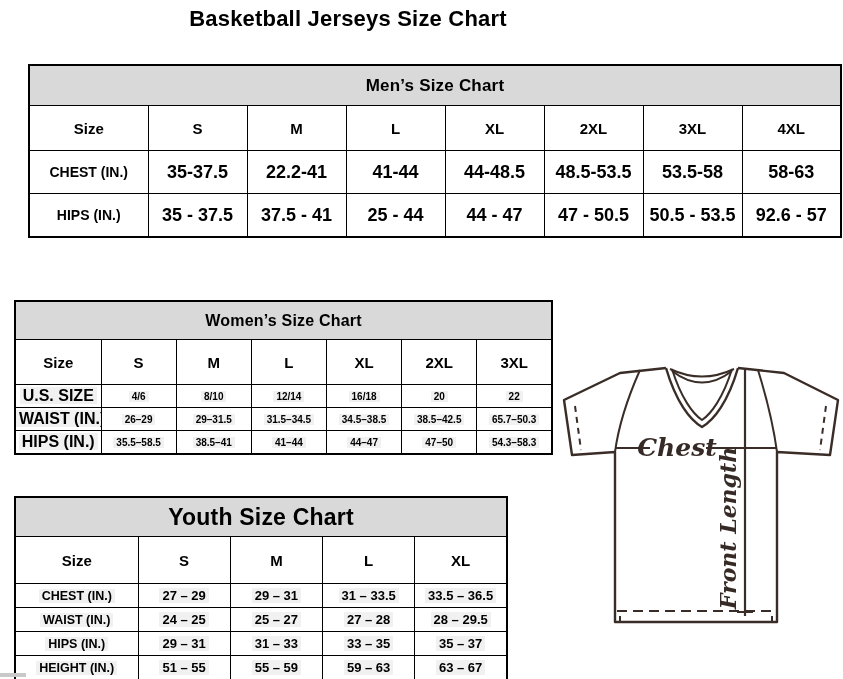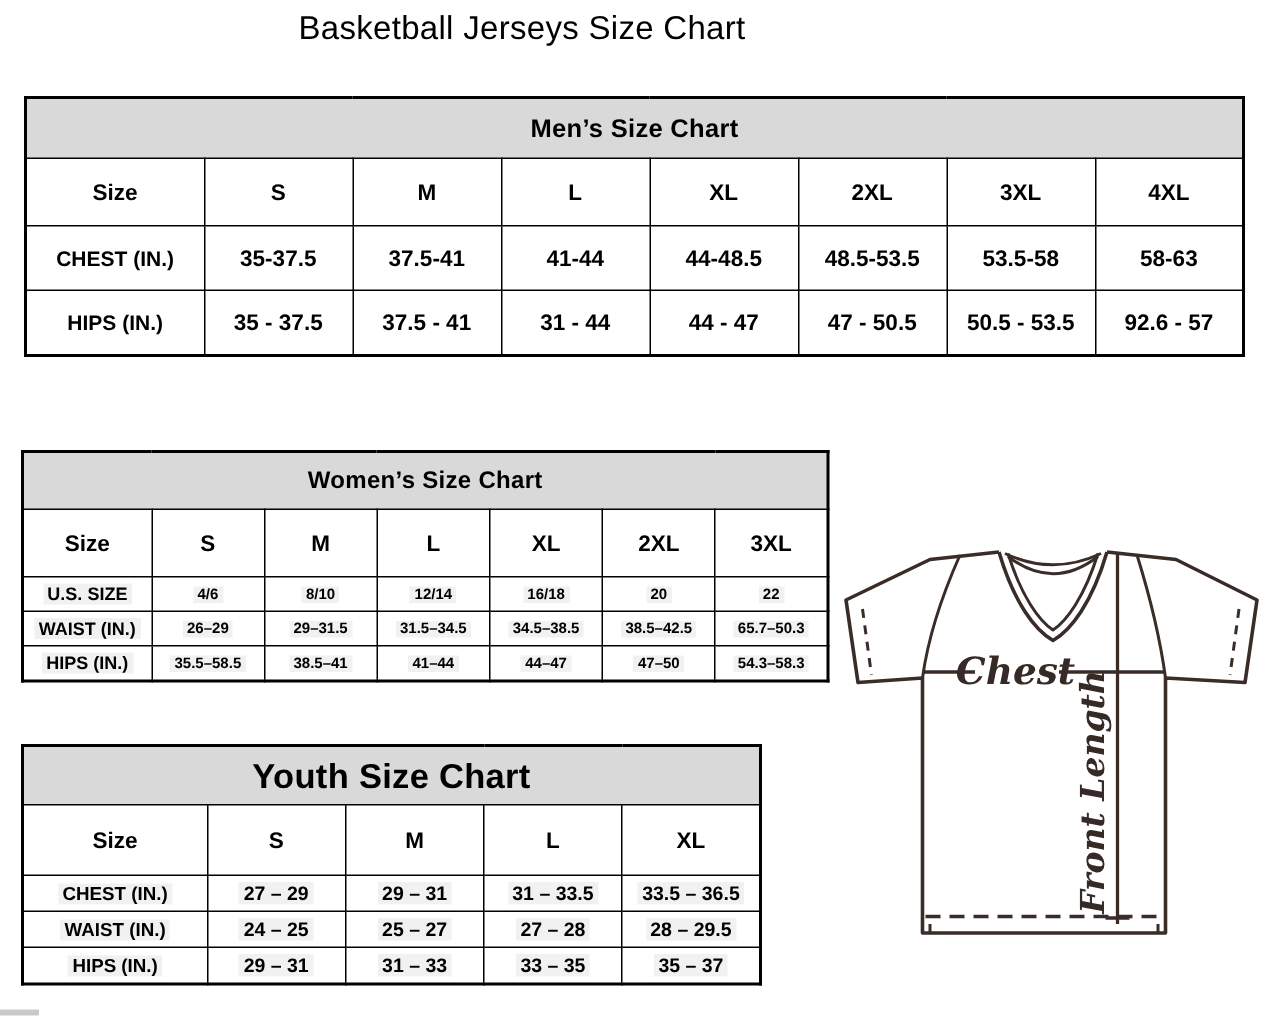--- a/index.html
+++ b/index.html
@@ -3,46 +3,46 @@
 <meta charset="utf-8">
 <style>
   html,body { margin:0; padding:0; }
   body {
     width:843px; height:679px; position:relative; background:#ffffff;
     font-family:"Liberation Sans", sans-serif; color:#000;
     overflow:hidden;
   }
   .page-title {
     position:absolute; top:6px; left:0; width:696px; text-align:center;
-    font-size:22px; font-weight:normal; margin:0; letter-spacing:0.2px;
+    font-size:22px; font-weight:bold; margin:0; letter-spacing:0.2px;
   }
   table {
     position:absolute; border-collapse:collapse; table-layout:fixed;
     background:#fff; border:2px solid #000;
   }
   th, td {
     border:1px solid #000; text-align:center; vertical-align:middle;
     font-weight:bold; padding:0; overflow:hidden; white-space:nowrap;
   }
   .band {
     background:#d9d9d9; font-size:17px; letter-spacing:0.2px;
     border-bottom:1px solid #000;
   }
   
-  #men-table { left:16px; top:64px; width:814px; }
+  #men-table { left:28px; top:64px; width:814px; }
   #men-table .band   { height:39px; }
   #men-table th.colh { height:44px; font-size:15px; }
-  #men-table td      { height:42px; font-size:15px; }
+  #men-table td      { height:42px; font-size:18px; }
   #men-table td.rlabel { font-size:14px; }
   
   #women-table { left:14px; top:300px; width:539px;border-radius:13px; }
   #women-table .band   { height:37px; font-size:16px; }
   #women-table th.colh { height:44px; font-size:15px; }
   #women-table td      { height:22px; font-size:10px; }
-  #women-table td.rlabel { font-size:12px; }
+  #women-table td.rlabel { font-size:16px; }
   
   #youth-table { left:14px; top:496px; width:494px; }
   #youth-table .band   { height:38px; font-size:23px; }
   #youth-table th.colh { height:46px; font-size:15px; }
   #youth-table td      { height:23px; font-size:13px; }
   #youth-table td.rlabel { font-size:12.5px; }
   
   .hl { background:#f1f1f1; padding:0 3px; }
   
   #jersey { position:absolute; left:558px; top:360px; width:285px; height:270px; }
@@ -82,32 +82,32 @@
     <th class="colh">M</th>
     <th class="colh">L</th>
     <th class="colh">XL</th>
     <th class="colh">2XL</th>
     <th class="colh">3XL</th>
     <th class="colh">4XL</th>
   </tr>
   <tr>
     <td class="rlabel">CHEST (IN.)</td>
     <td>35-37.5</td>
-    <td>37.5-41</td>
+    <td>22.2-41</td>
     <td>41-44</td>
     <td>44-48.5</td>
     <td>48.5-53.5</td>
     <td>53.5-58</td>
     <td>58-63</td>
   </tr>
   <tr>
     <td class="rlabel">HIPS (IN.)</td>
     <td>35 - 37.5</td>
     <td>37.5 - 41</td>
-    <td>31 - 44</td>
+    <td>25 - 44</td>
     <td>44 - 47</td>
     <td>47 - 50.5</td>
     <td>50.5 - 53.5</td>
     <td>92.6 - 57</td>
   </tr>
 </tbody>
   </table>
 
 <table id="women-table">
   <colgroup>
@@ -195,20 +195,27 @@
     <td><span class="hl">27 – 28</span></td>
     <td><span class="hl">28 – 29.5</span></td>
   </tr>
   <tr>
     <td class="rlabel"><span class="hl">HIPS (IN.)</span></td>
     <td><span class="hl">29 – 31</span></td>
     <td><span class="hl">31 – 33</span></td>
     <td><span class="hl">33 – 35</span></td>
     <td><span class="hl">35 – 37</span></td>
   </tr>
+  <tr>
+    <td class="rlabel"><span class="hl">HEIGHT (IN.)</span></td>
+    <td><span class="hl">51 – 55</span></td>
+    <td><span class="hl">55 – 59</span></td>
+    <td><span class="hl">59 – 63</span></td>
+    <td><span class="hl">63 – 67</span></td>
+  </tr>
 </tbody>
   </table>
 
 <svg id="jersey" viewBox="0 0 285 270" xmlns="http://www.w3.org/2000/svg">
   <g fill="none" stroke="#3a2d28" stroke-width="2.4" stroke-linejoin="round" stroke-linecap="butt">
 
     <path d="M108,8 L62,13 L6,40 L14,95 L57,92 L57,262 L219,262 L219,92 L272,95 L280,40 L226,13 L180,8"></path>
 
     <path d="M108,8 C118,42 132,60 144,67 C156,60 170,42 180,8"></path>
     <path d="M114,9 C123,38 135,54 144,60 C153,54 165,38 174,9" stroke-width="2"></path>

